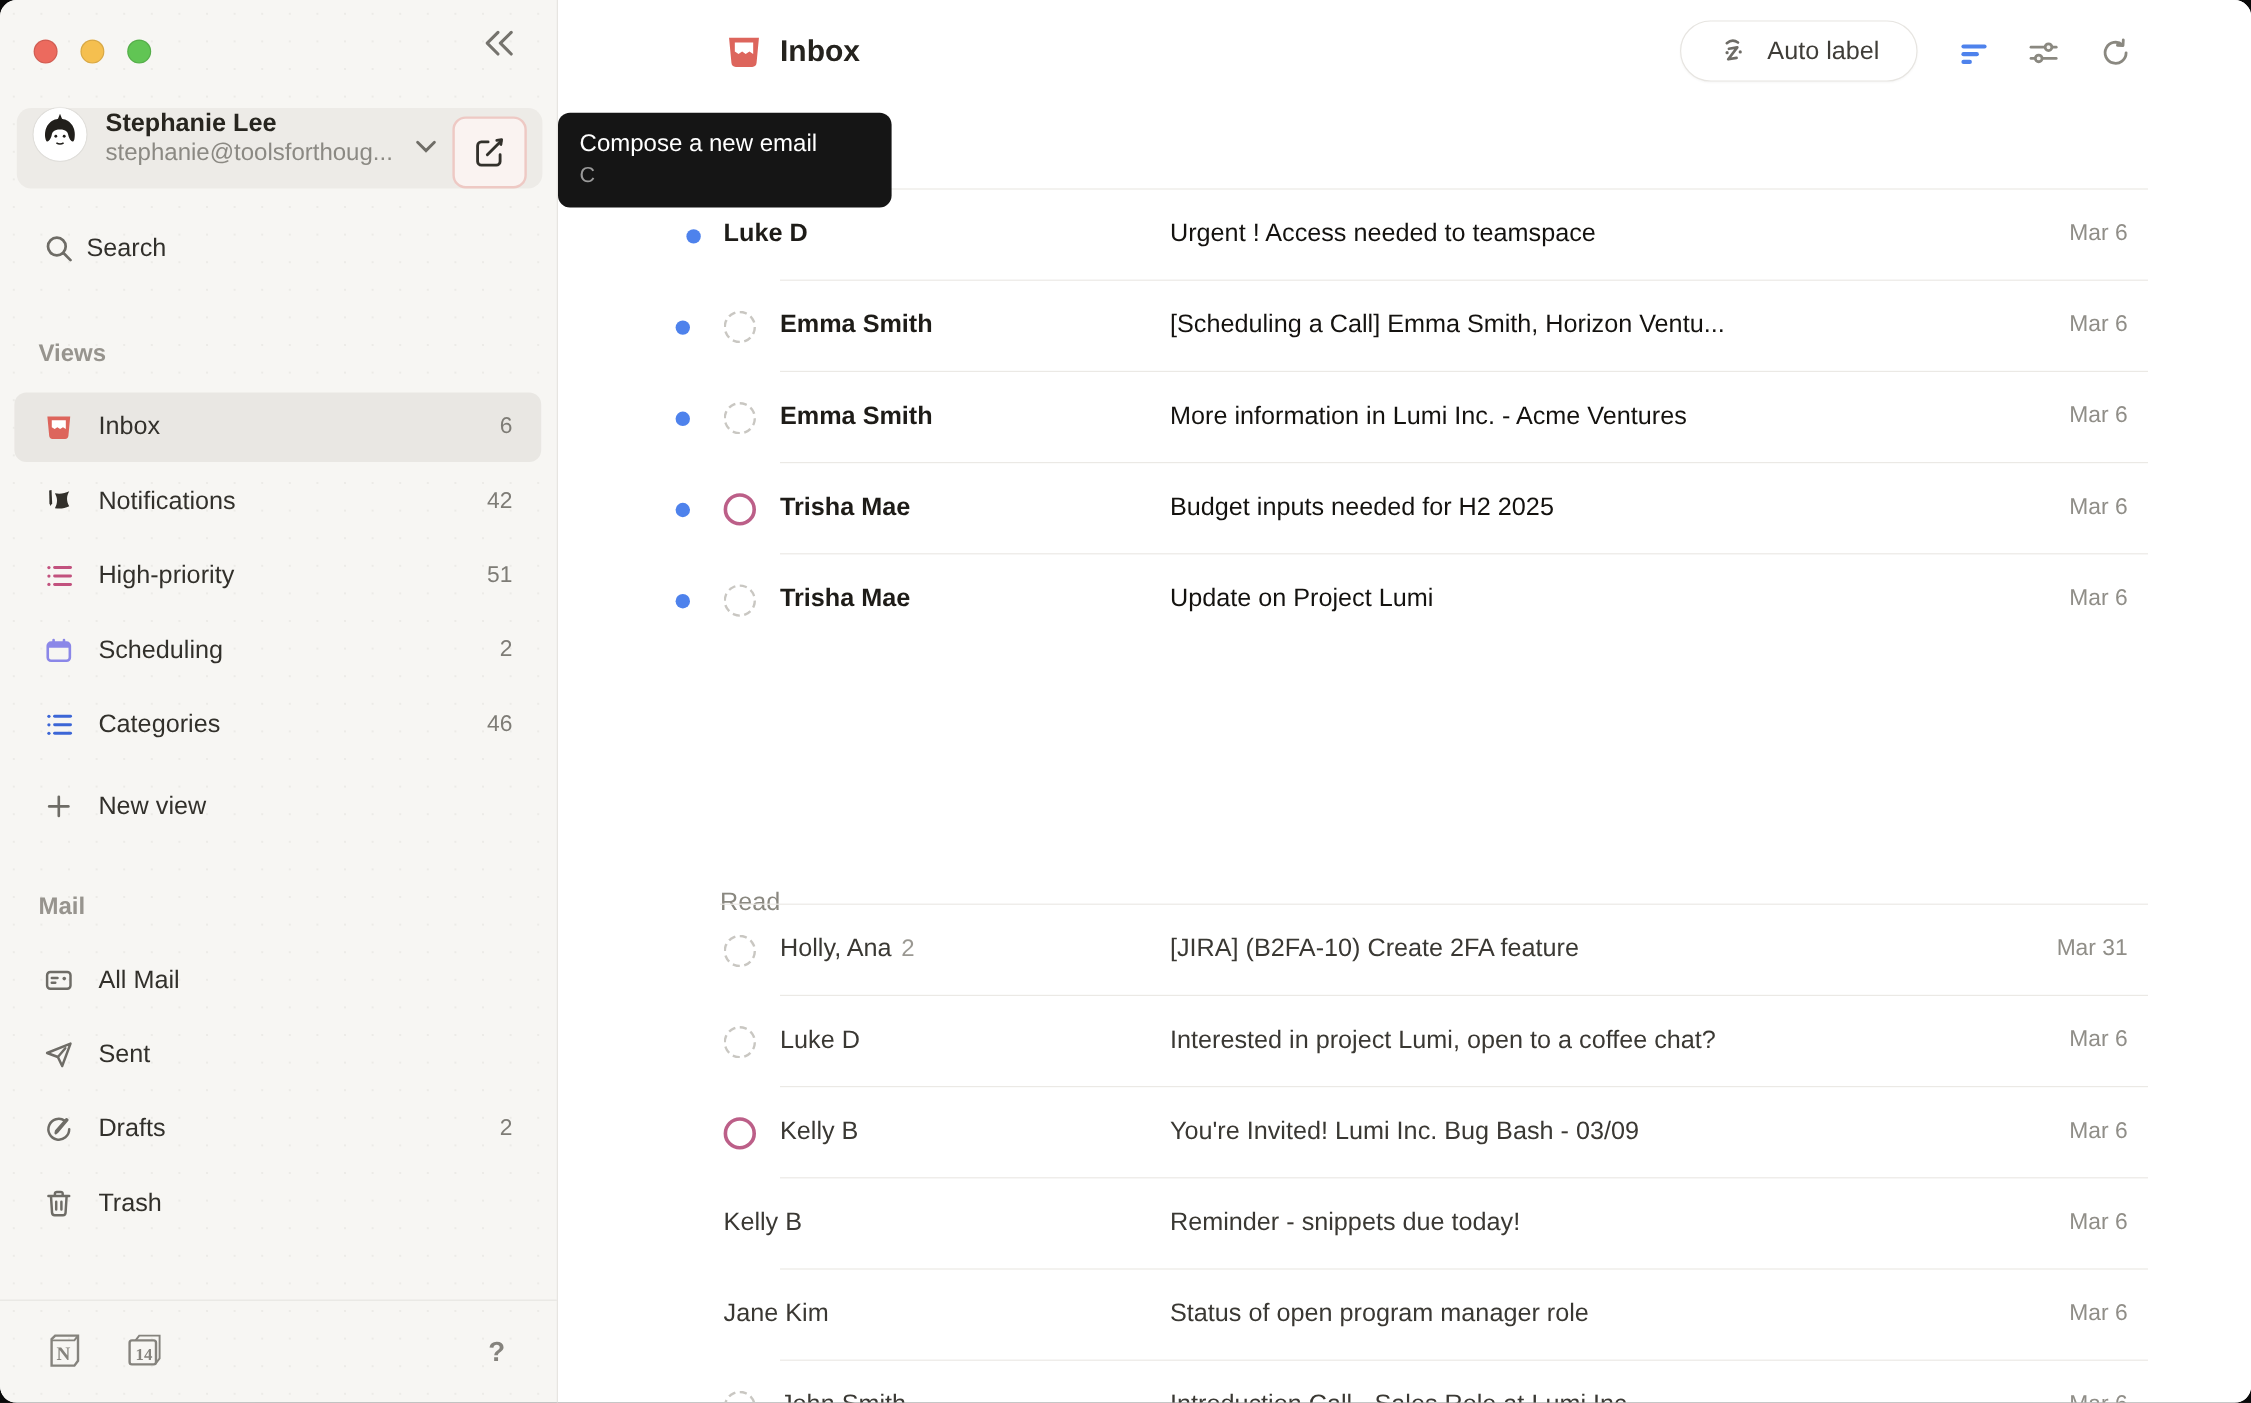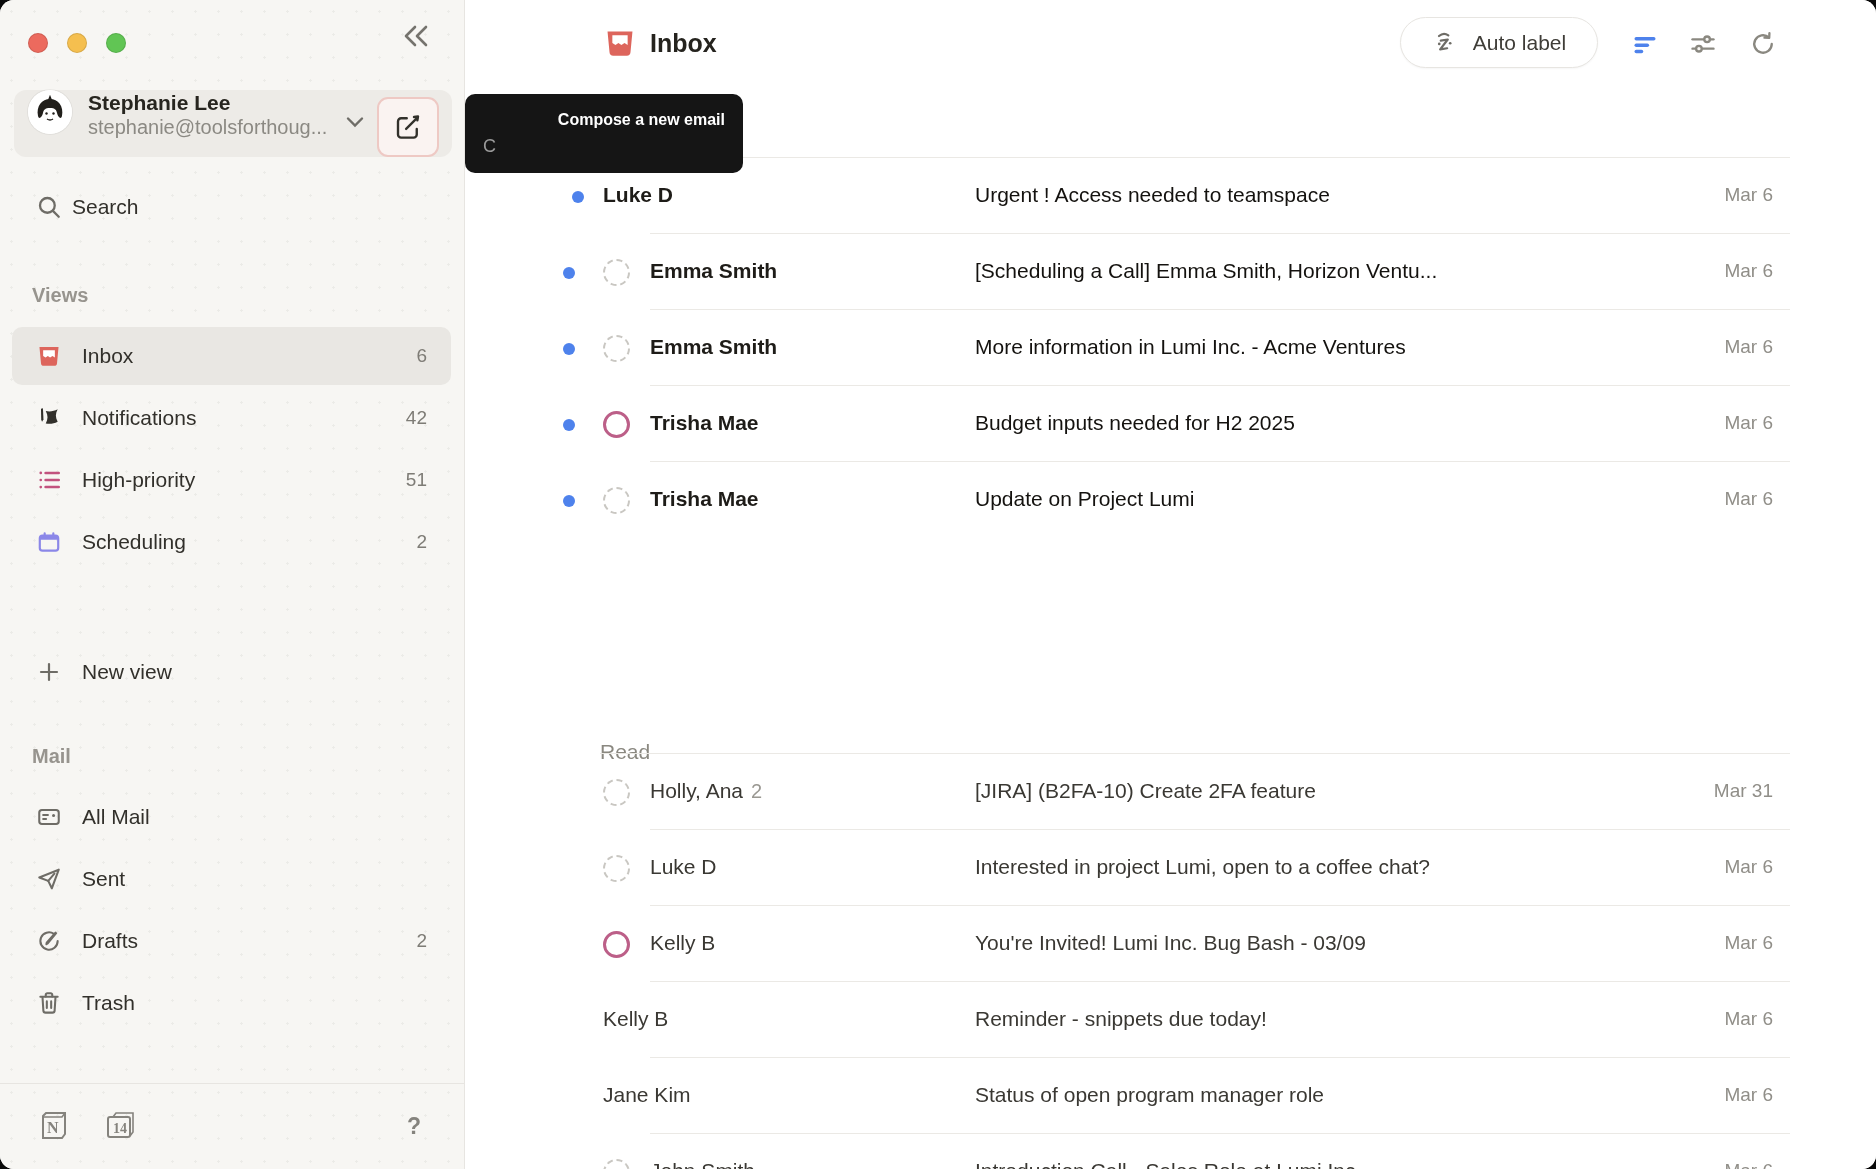--- a/index.html
+++ b/index.html
@@ -89,21 +89,21 @@
   .email-row.unread .sender { font-weight:700; color:#1e1c18; }
   .thread-count { font-weight:400; font-size:20px; color:#9a9892; margin-left:8px; }
   .subject { position:absolute; left:510px; top:25px; max-width:700px; font-size:21px; color:#3a3833; white-space:nowrap; overflow:hidden; }
   .email-row.unread .subject { color:#14120f; }
   .edate { position:absolute; right:103px; top:26px; font-size:19px; color:#908e88; }
   
   #tooltip {
     position:absolute; left:465px; top:94px; width:278px; height:79px;
     background:#151515; border-radius:10px; padding:13px 18px; z-index:20;
   }
-  #tooltip .t1 { font-size:16px; font-weight:700; color:#ffffff; line-height:26px;text-align:right; }
+  #tooltip .t1 { font-size:20px; font-weight:400; color:#ffffff; line-height:26px; }
   #tooltip .t2 { font-size:18px; color:#9a9a9a; line-height:24px; margin-top:1px; }
   svg { display:block; }
 </style>
 </head>
 <body>
 
 <div id="window">
 
   <div id="sidebar">
     <div class="traffic">
@@ -194,20 +194,34 @@
         <div class="side-item">
     <span class="icn">
             <svg width="26" height="26" viewBox="0 0 24 24">
               <rect x="3.5" y="6" width="17" height="14" rx="2.5" fill="none" stroke="#8b87e8" stroke-width="2"></rect>
               <path d="M3.5 10 H20.5 V8.5 a2.5 2.5 0 0 0 -2.5 -2.5 H6 a2.5 2.5 0 0 0 -2.5 2.5 Z" fill="#8b87e8"></path>
               <path d="M8 4 V7 M16 4 V7" stroke="#8b87e8" stroke-width="2" stroke-linecap="round"></path>
             </svg>
           </span>
     <span class="lbl">Scheduling</span>
     <span class="cnt">2</span>
+  </div>
+        <div class="side-item">
+    <span class="icn">
+            <svg width="26" height="26" viewBox="0 0 24 24" fill="none" stroke-linecap="round" stroke-linejoin="round" stroke="#3c66d6" stroke-width="2.3">
+              <circle cx="4.4" cy="5.5" r="1.25" fill="#3c66d6" stroke="none"></circle>
+              <circle cx="4.4" cy="12" r="1.25" fill="#3c66d6" stroke="none"></circle>
+              <circle cx="4.4" cy="18.5" r="1.25" fill="#3c66d6" stroke="none"></circle>
+              <path d="M8.8 5.5 H21"></path>
+              <path d="M8.8 12 H21"></path>
+              <path d="M8.8 18.5 H21"></path>
+            </svg>
+          </span>
+    <span class="lbl">Categories</span>
+    <span class="cnt">46</span>
   </div>
       </div>
 
     <div id="newview-row" class="side-list">
       <div class="side-item">
         <span class="icn">
           <svg width="24" height="24" viewBox="0 0 24 24" fill="none" stroke="#6e6c66" stroke-width="2.2" stroke-linecap="round">
               <path d="M12 4 V20"></path>
               <path d="M4 12 H20"></path>
             </svg>

